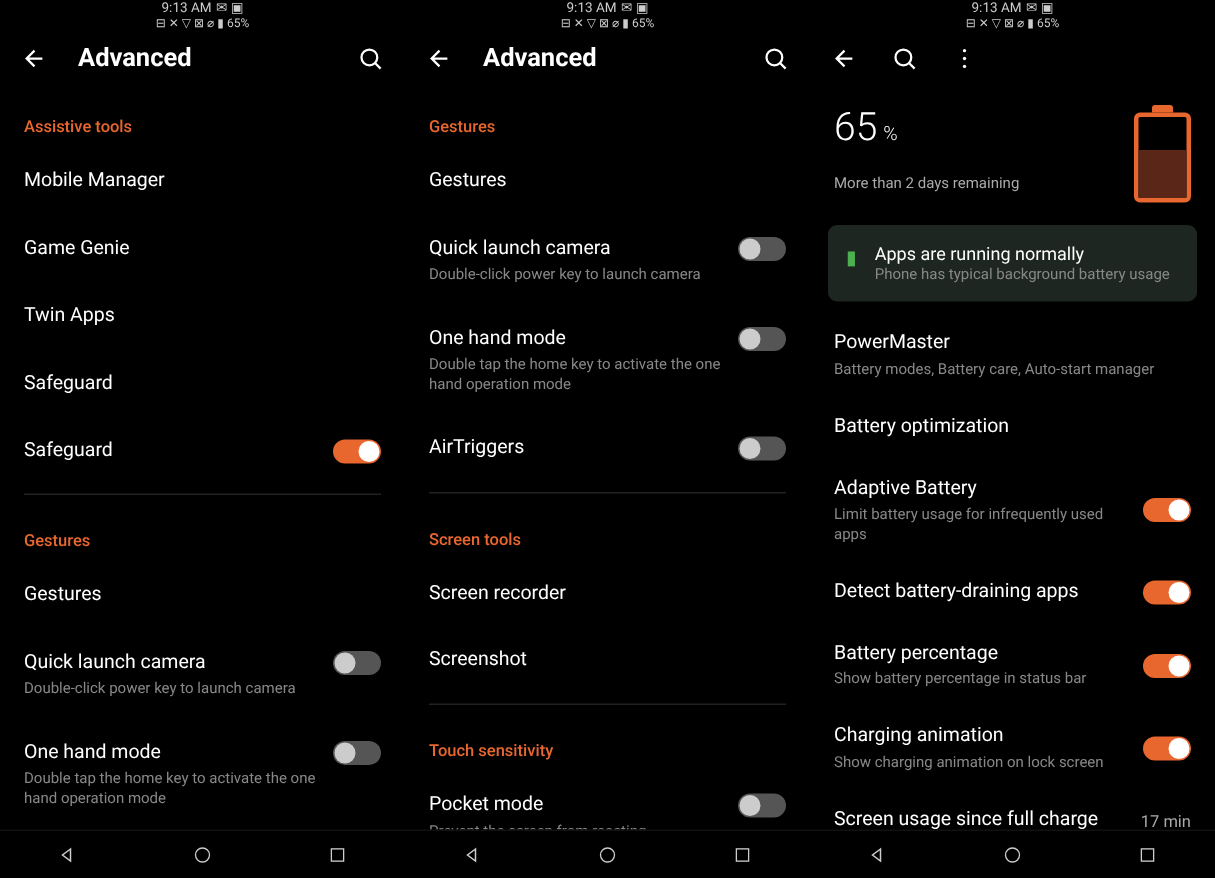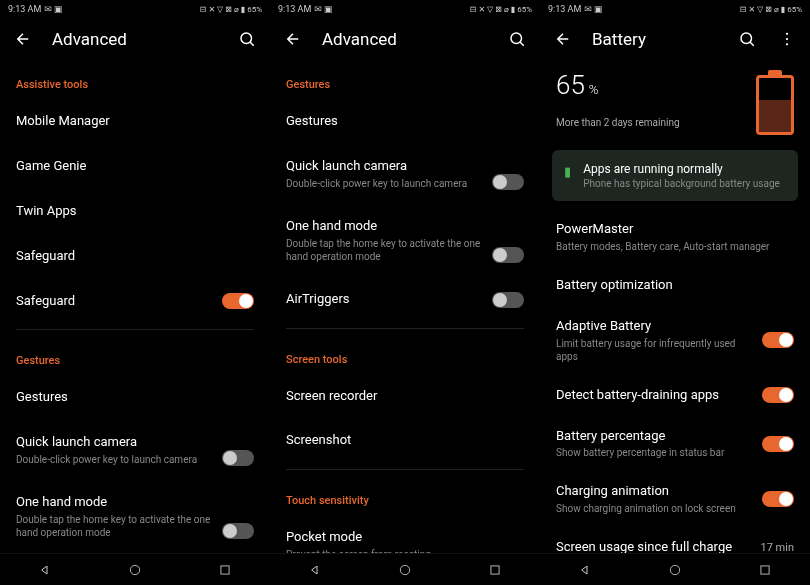--- a/index.html
+++ b/index.html
@@ -21,33 +21,34 @@
       position: relative;
     }
     .status-bar {
       height: 18px;
       display: flex;
       justify-content: space-between;
       align-items: center;
       padding: 0 8px;
       font-size: 9px;
       color: #ccc;
+      flex-direction: column;
     }
     .status-left { display: flex; align-items: center; gap: 3px; }
     .status-right { display: flex; align-items: center; gap: 2px; font-size: 8px; }
     .header {
       height: 42px;
       display: flex;
       align-items: center;
       padding: 0 12px;
       gap: 18px;
     }
     .header-title {
       font-size: 17px;
-      font-weight: 400;
+      font-weight: 700;
       flex: 1;
     }
     .icon-btn {
       width: 22px;
       height: 22px;
       display: flex;
       align-items: center;
       justify-content: center;
       cursor: pointer;
     }
@@ -58,21 +59,21 @@
     }
     .section-header {
       color: #e8672f;
       font-size: 11px;
       font-weight: 500;
       padding: 18px 0 8px 0;
     }
     .list-item {
       padding: 14px 0;
       display: flex;
-      align-items: flex-end;
+      align-items: flex-start;
       cursor: pointer;
     }
     .list-item-text {
       flex: 1;
       min-width: 0;
     }
     .list-item-title {
       font-size: 13px;
       color: #fff;
       line-height: 1.3;
@@ -409,21 +410,20 @@
       <span>▮</span>
       <span>65%</span>
     </div>
   </div>
   <div class="header">
     <div class="icon-btn">
       <svg width="18" height="18" viewBox="0 0 24 24" fill="none" stroke="#fff" stroke-width="2">
           <path d="M19 12H5M12 19l-7-7 7-7"></path>
         </svg>
     </div>
-    <div class="header-title">Battery</div>
     <div class="icon-btn">
       <svg width="18" height="18" viewBox="0 0 24 24" fill="none" stroke="#fff" stroke-width="2">
           <circle cx="11" cy="11" r="7"></circle>
           <path d="M21 21l-5-5"></path>
         </svg>
     </div>
     <div class="icon-btn">
       <svg width="18" height="18" viewBox="0 0 24 24" fill="#fff">
           <circle cx="12" cy="5" r="1.5"></circle>
           <circle cx="12" cy="12" r="1.5"></circle>

